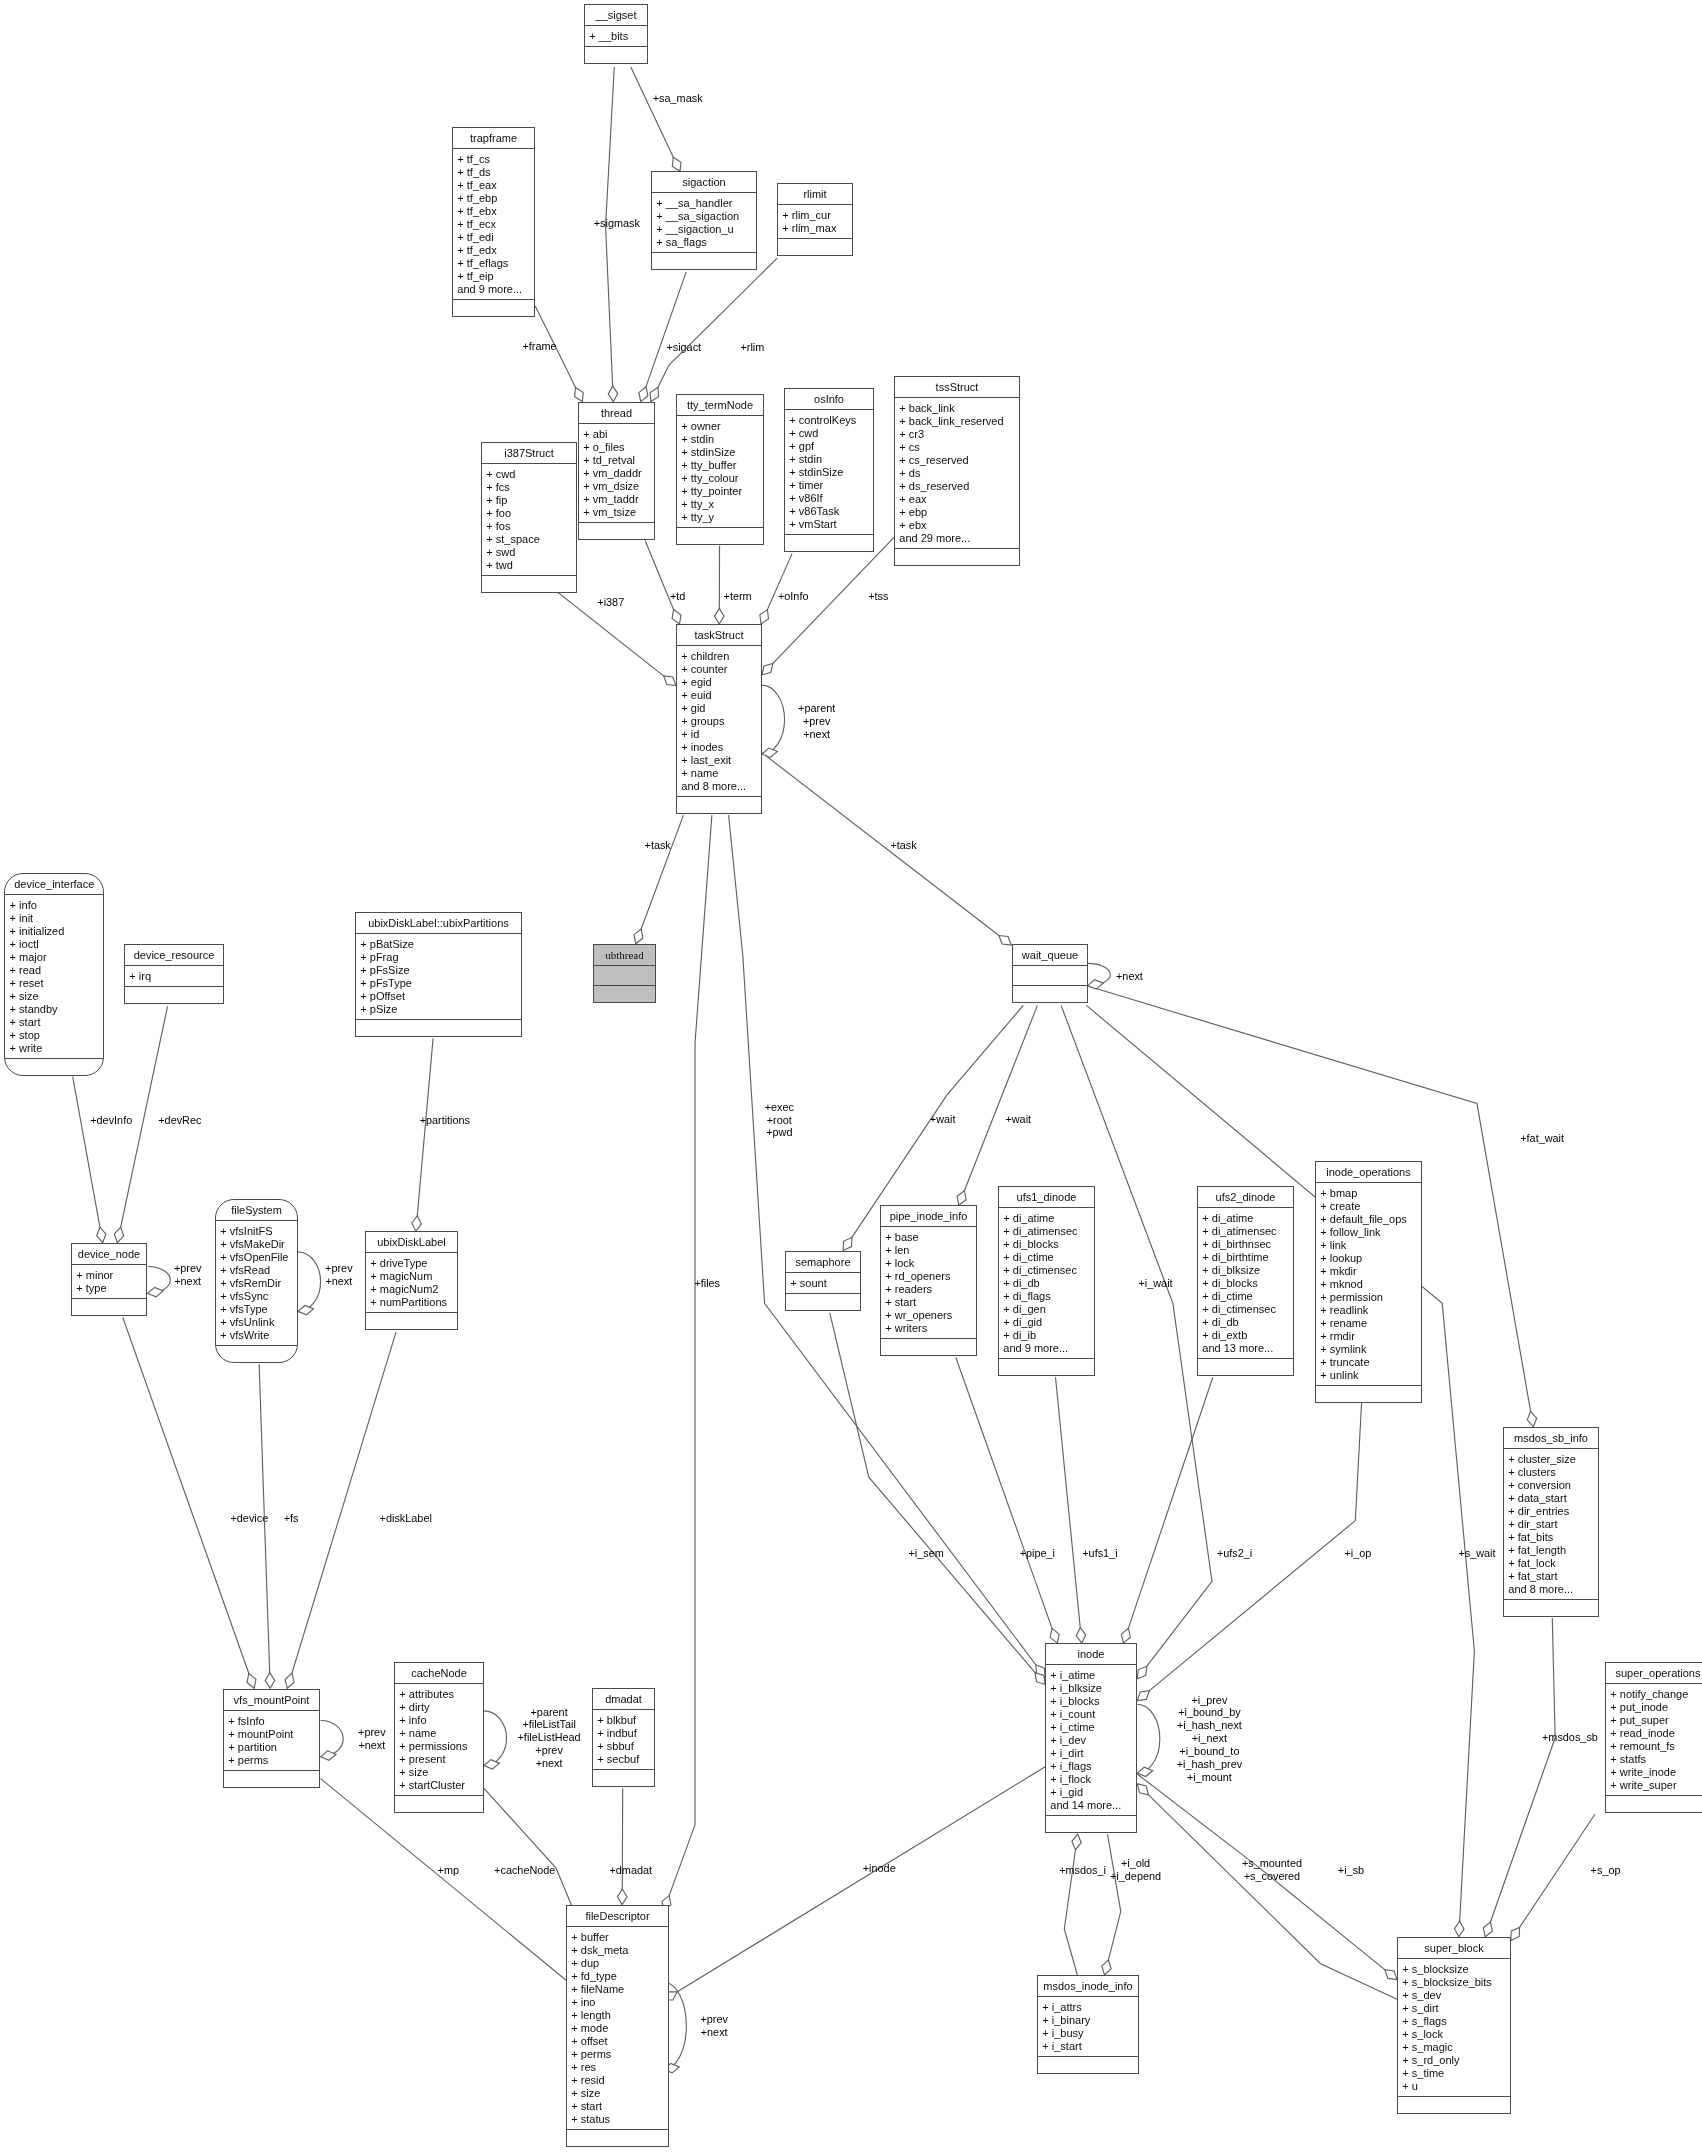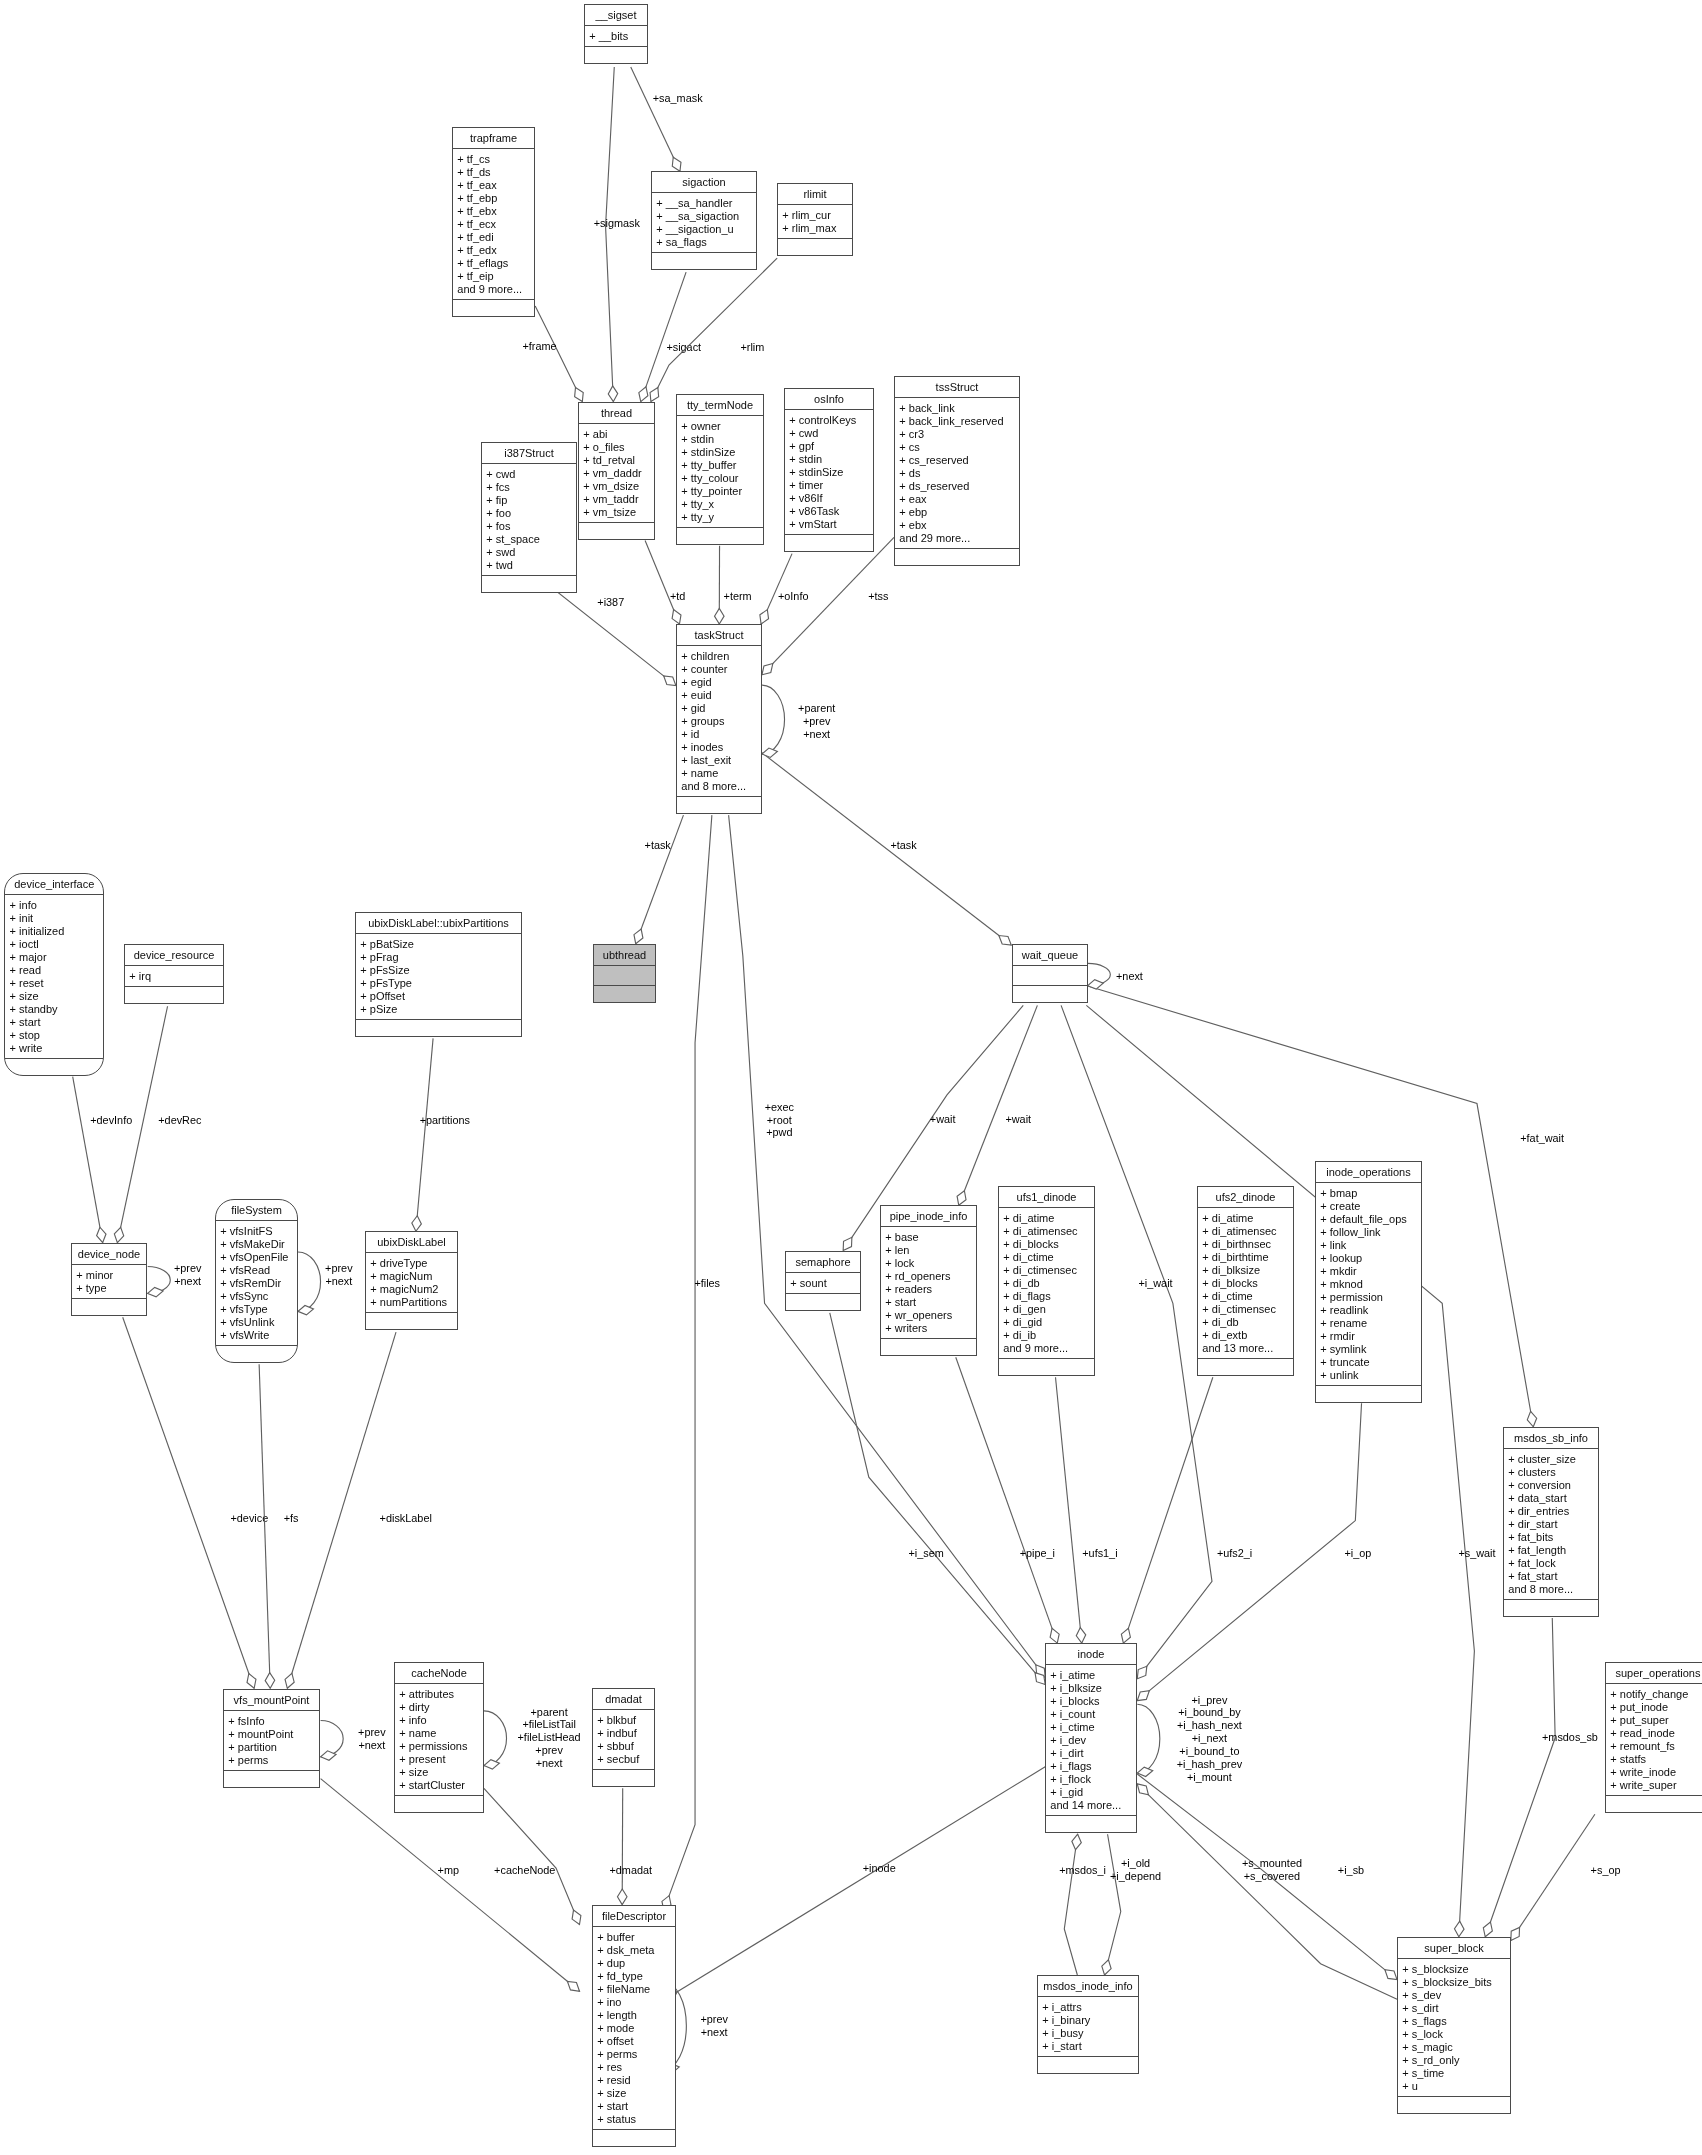--- a/index.html
+++ b/index.html
@@ -2,21 +2,21 @@
 <html style="font-size:14px"><head>
 <meta charset="utf-8">
 <style>
   html,body{margin:0;padding:0;background:#ffffff;}
   #diagram{position:relative;width:1702px;height:2155px;background:#ffffff;overflow:hidden;
            font-family:"Liberation Sans",sans-serif;}
   #edges{position:absolute;left:0;top:0;z-index:1;}
   #edges text{font:12.5px "Liberation Sans",sans-serif;}
   .uml-box{position:absolute;z-index:2;box-sizing:border-box;background:#ffffff;
            border:1.7px solid #4a4a4a;font-size:11px;line-height:13px;color:#0d0d0d;}
-  .uml-box.filled{background:#bfbfbf;}
+  .uml-box.filled{background:#bfbfbf;font-family:Liberation Serif, serif;}
   .uml-title{text-align:center;padding:3.5px 1.7px;border-bottom:1.7px solid #4a4a4a;white-space:nowrap;}
   .uml-attrs{padding:3.5px 4.3px;min-height:12px;border-bottom:1.7px solid #4a4a4a;}
   .uml-attr{white-space:nowrap;}
   .uml-ops{height:15.6px;}
 </style>
 </head>
 <body>
 
 <div id="diagram">
   <svg id="edges" width="1702" height="2155" viewBox="0 0 1959 2480">
@@ -624,21 +624,21 @@
     <div class="uml-box" style="left: 592px; top: 1688px; width: 63px;">
       <div class="uml-title">dmadat</div>
       <div class="uml-attrs">
         <div class="uml-attr">+ blkbuf</div>
         <div class="uml-attr">+ indbuf</div>
         <div class="uml-attr">+ sbbuf</div>
         <div class="uml-attr">+ secbuf</div>
       </div>
       <div class="uml-ops"></div>
     </div>
-    <div class="uml-box" style="left: 592px; top: 1905px; width: 84px;">
+    <div class="uml-box" style="left: 566px; top: 1905px; width: 103px;">
       <div class="uml-title">fileDescriptor</div>
       <div class="uml-attrs">
         <div class="uml-attr">+ buffer</div>
         <div class="uml-attr">+ dsk_meta</div>
         <div class="uml-attr">+ dup</div>
         <div class="uml-attr">+ fd_type</div>
         <div class="uml-attr">+ fileName</div>
         <div class="uml-attr">+ ino</div>
         <div class="uml-attr">+ length</div>
         <div class="uml-attr">+ mode</div>

